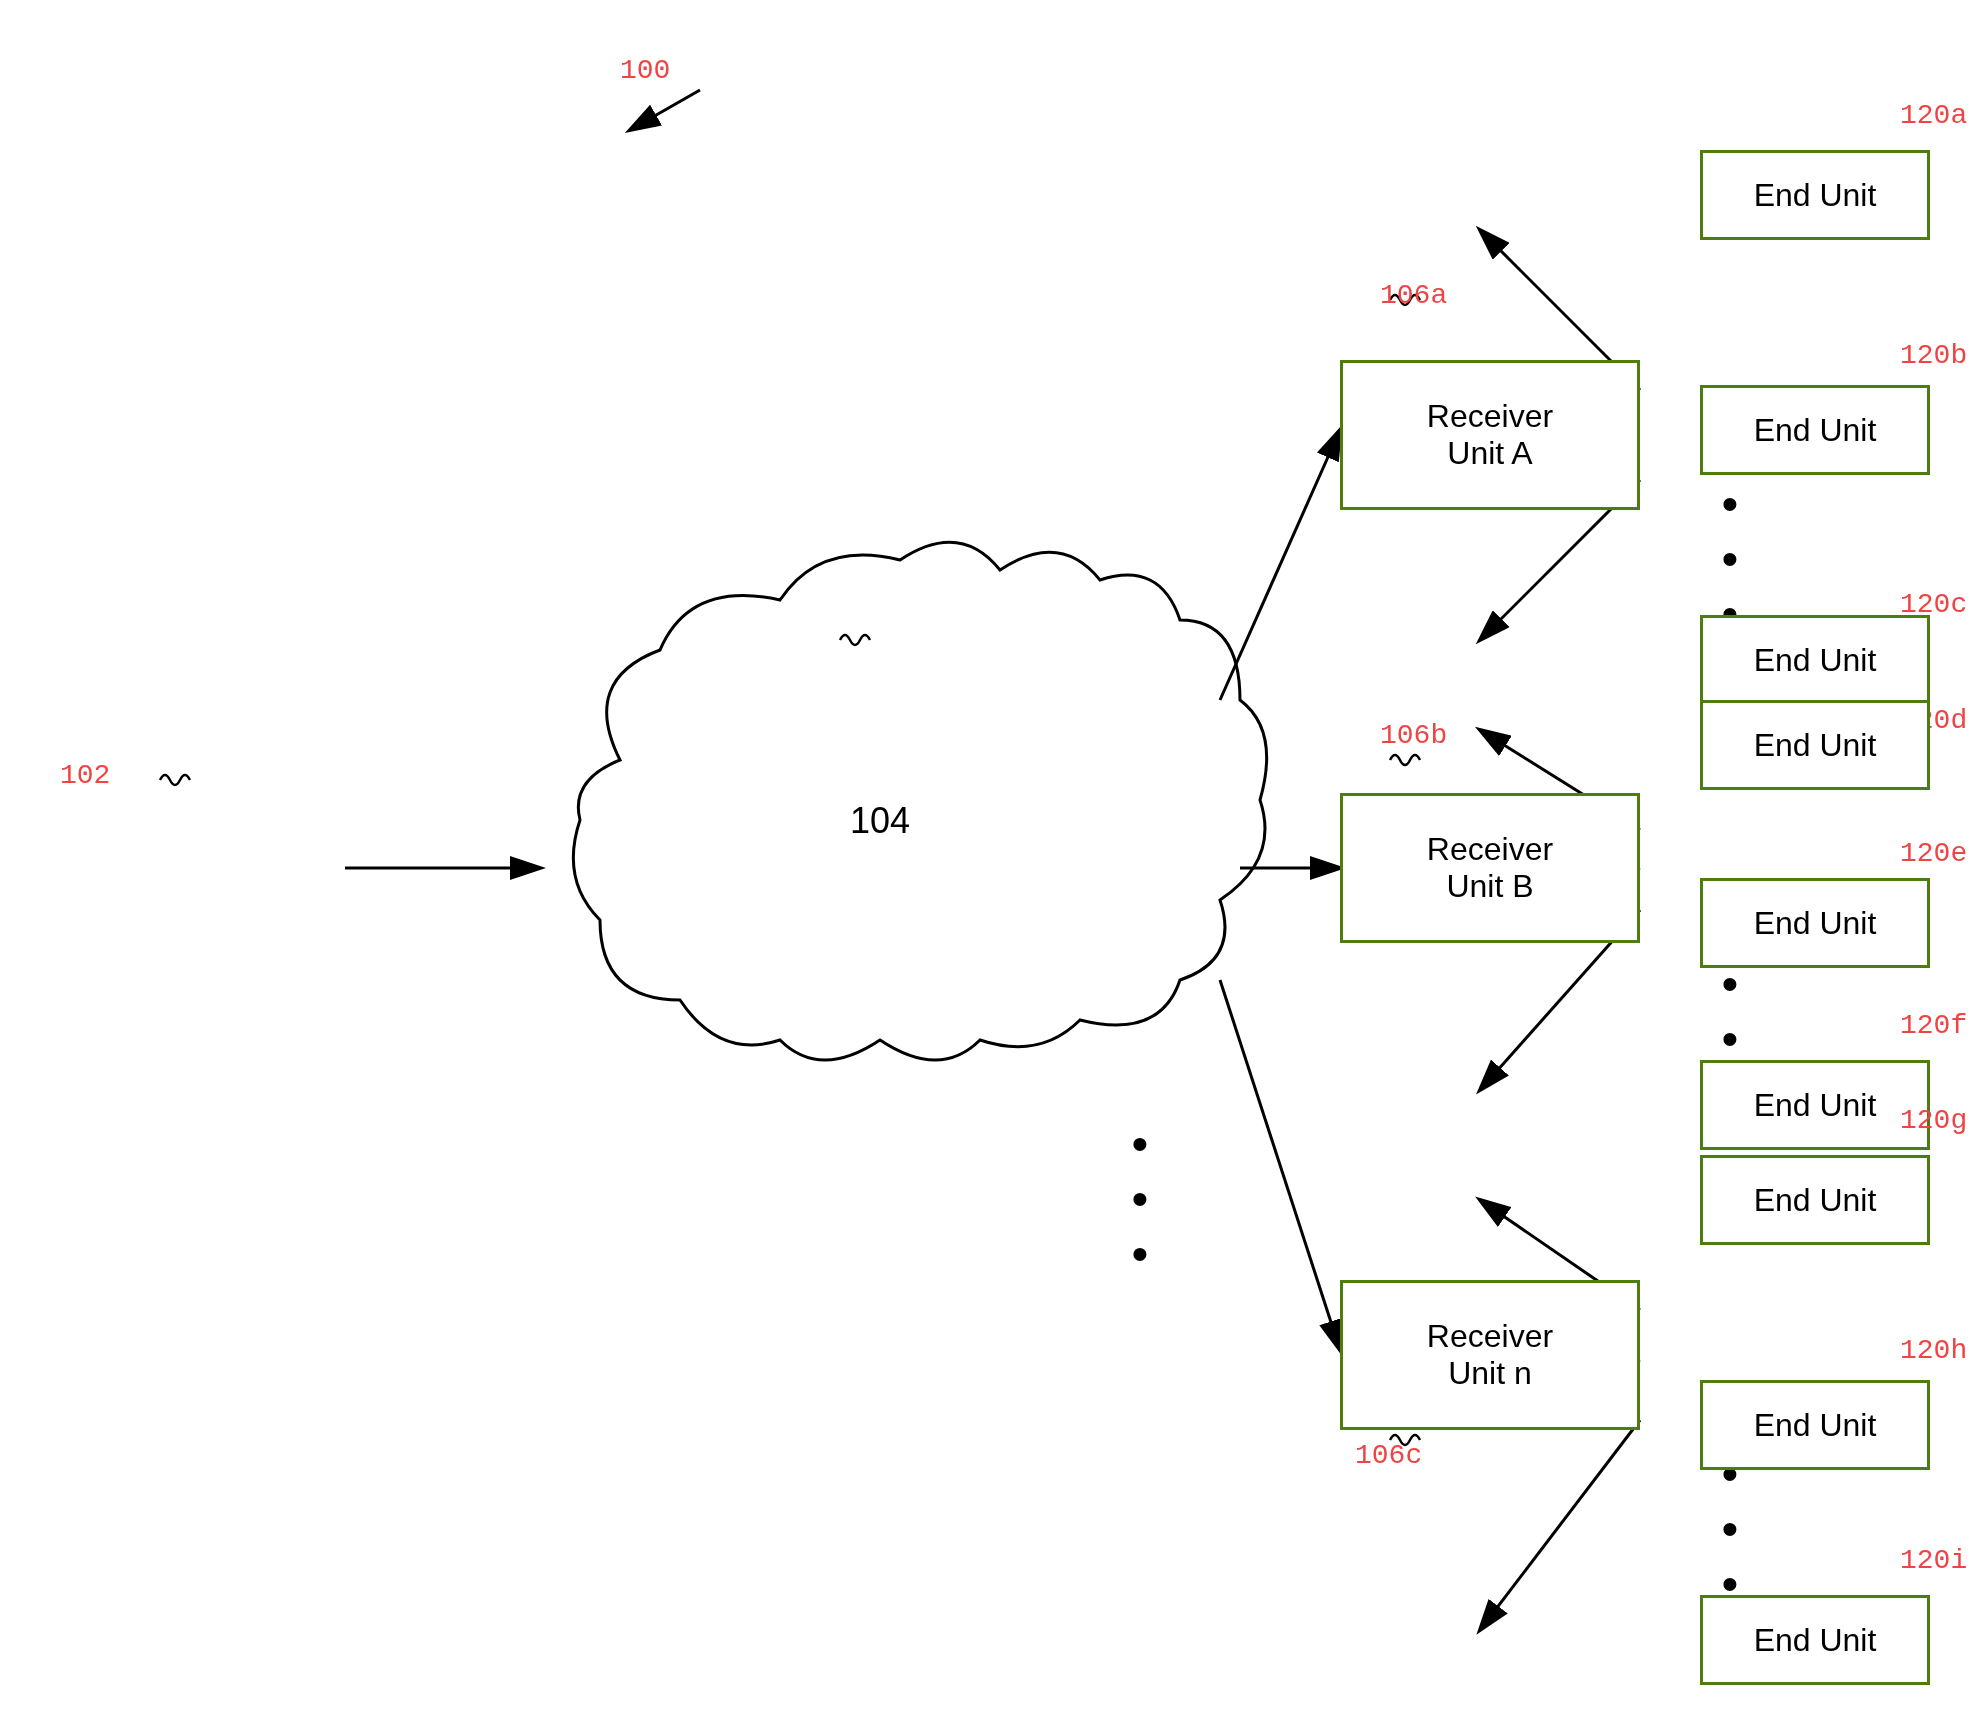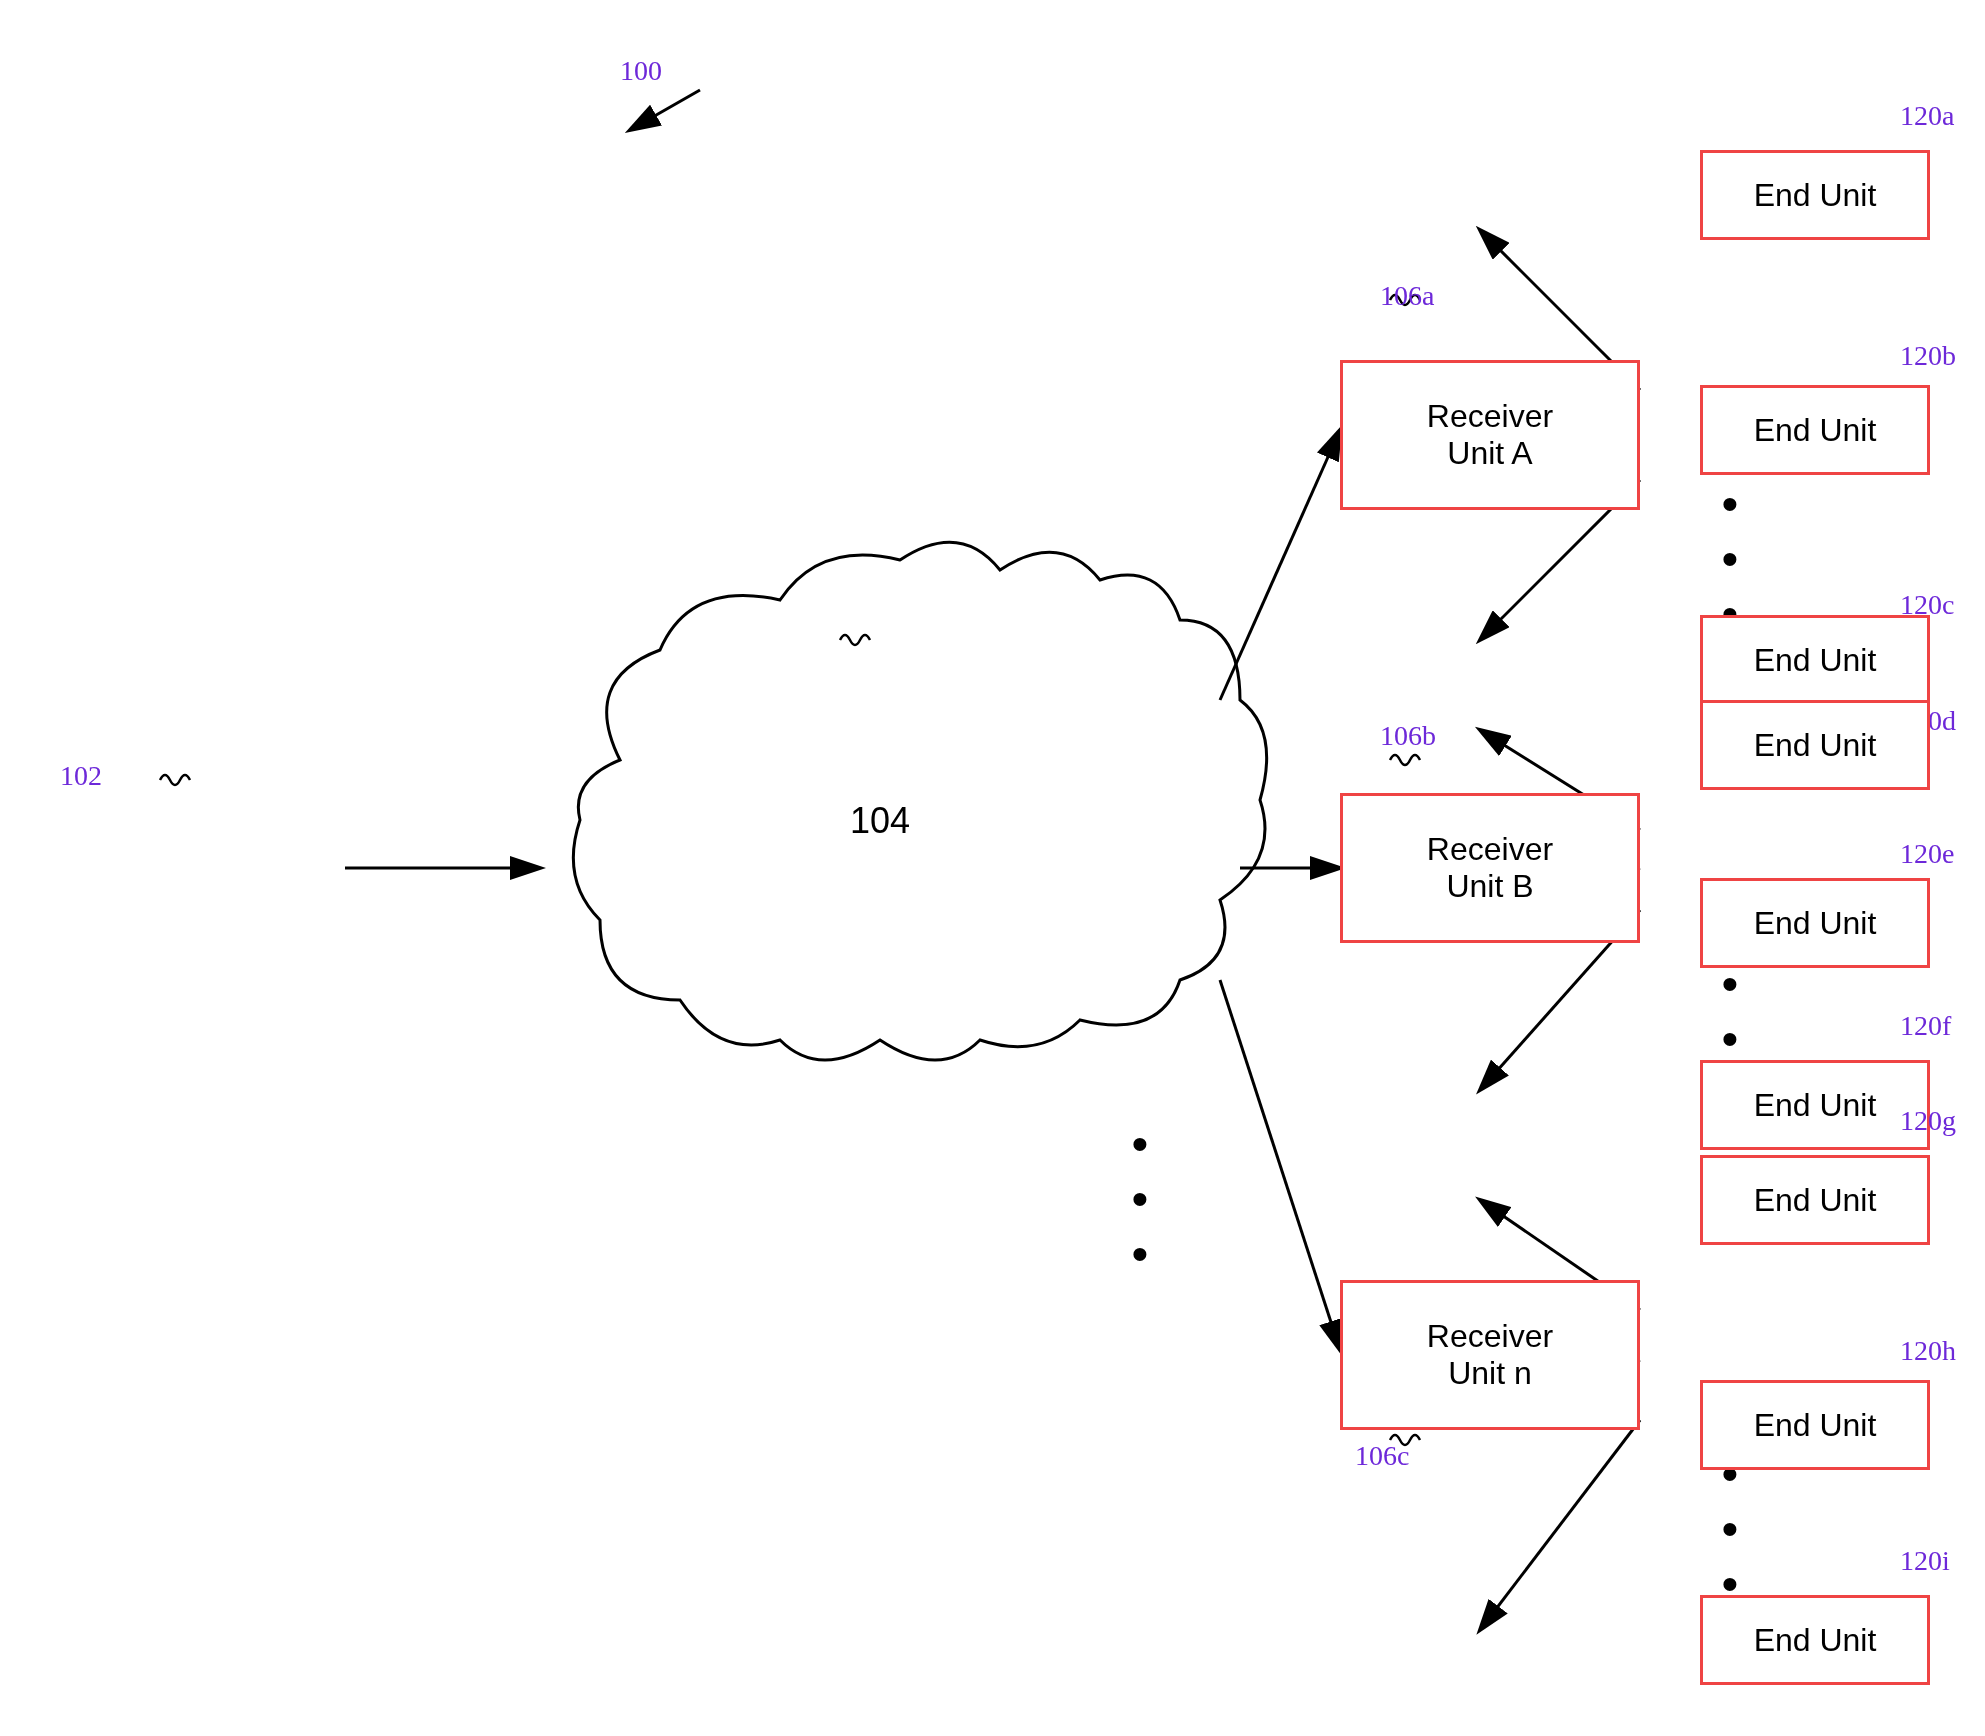--- a/index.html
+++ b/index.html
@@ -18,26 +18,26 @@
     }
     svg {
       position: absolute;
       top: 0; left: 0;
       width: 1985px;
       height: 1736px;
     }
     .label {
       position: absolute;
       font-size: 28px;
-      font-family: Liberation Serif, serif;
-      color: #6d28d9;
+      font-family: Liberation Mono, monospace;
+      color: #ef4444;
     }
     .box {
       position: absolute;
-      border: 3px solid #ef4444;
+      border: 3px solid #4d7c0f;
       background: #fff;
       display: flex;
       align-items: center;
       justify-content: center;
       text-align: center;
       font-size: 32px;
       font-family: Arial, sans-serif;
     }
   </style>
 </head>

